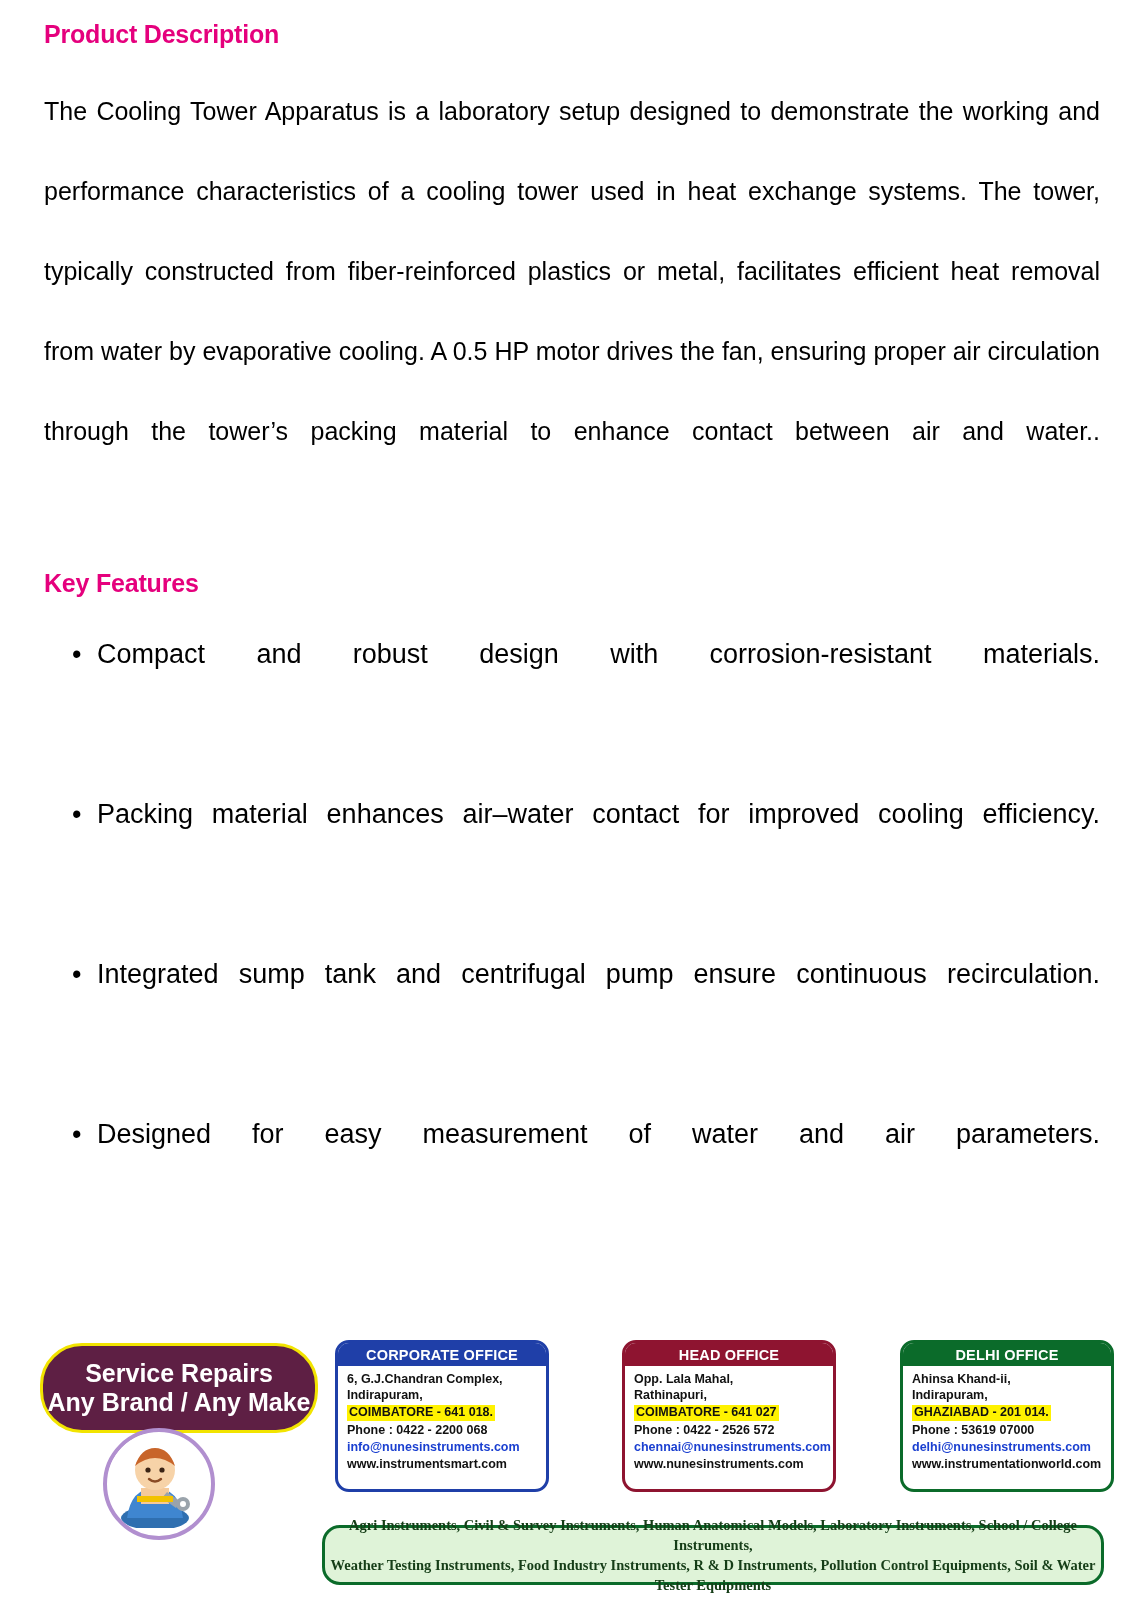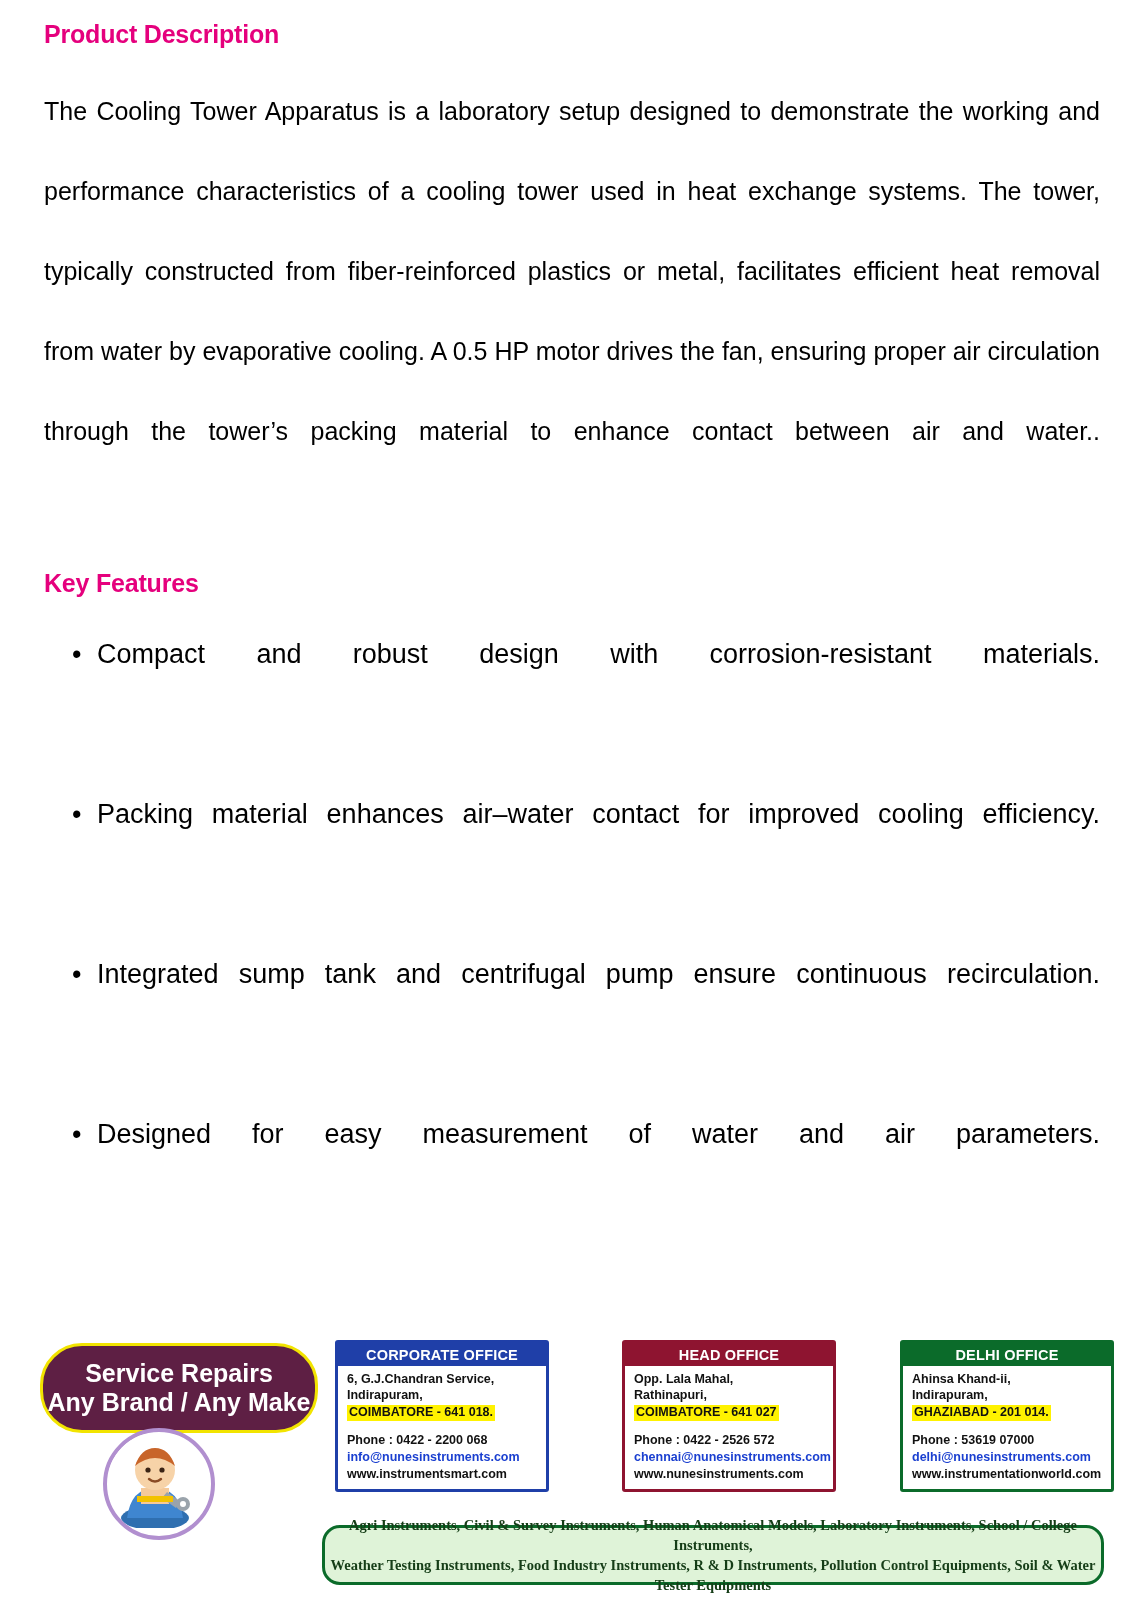--- a/index.html
+++ b/index.html
@@ -114,21 +114,21 @@
     border: 4px solid #b18fcf;
     overflow: hidden;
   }
   .mascot svg { display: block; }
 
   .office-card {
     position: absolute;
     top: 0;
     width: 214px;
     height: 152px;
-    border-radius: 3px;
+    border-radius: 14px;
     background: #ffffff;
     box-sizing: border-box;
     padding: 0;
     overflow: hidden;
   }
   .office-card .card-title {
     text-align: center;
     font-size: 14.5px;
     font-weight: bold;
     color: #ffffff;
@@ -139,21 +139,21 @@
     padding: 6px 9px 4px 9px;
     font-size: 12.5px;
     line-height: 15.5px;
     color: #111111;
     font-weight: bold;
   }
   .office-card .city {
     display: inline-block;
     background: #fff200;
     padding: 0 2px;
-    margin: 2px 0 12px 0;
+    margin: 2px 0 2px 0;
   }
   .office-card .mail {
     color: #1a3fd0;
     display: block;
     margin-top: 2px;
   }
   .office-card .web {
     display: block;
     color: #111111;
     margin-top: 1px;
@@ -244,21 +244,21 @@
         <path d="M60 60 l14 10 l-5 6 l-14 -10 z" fill="#9aa3ab"></path>
         <circle cx="76" cy="72" r="7" fill="#9aa3ab"></circle>
         <circle cx="76" cy="72" r="3" fill="#ffffff"></circle>
         <rect x="30" y="64" width="36" height="6" fill="#f2c200"></rect>
       </svg>
     </div>
 
     <div class="office-card" id="office-corporate">
       <div class="card-title">CORPORATE OFFICE</div>
       <div class="card-body">
-        <span>6, G.J.Chandran Service,</span><br>
+        <span>6, G.J.Chandran Complex,</span><br>
         <span>Indirapuram,</span><br>
         <span class="city">COIMBATORE - 641 018.</span><br>
         <span>Phone : 0422 - 2200 068</span>
         <span class="mail">info@nunesinstruments.com</span>
         <span class="web">www.instrumentsmart.com</span>
       </div>
     </div>
 
     <div class="office-card" id="office-head">
       <div class="card-title">HEAD OFFICE</div>

